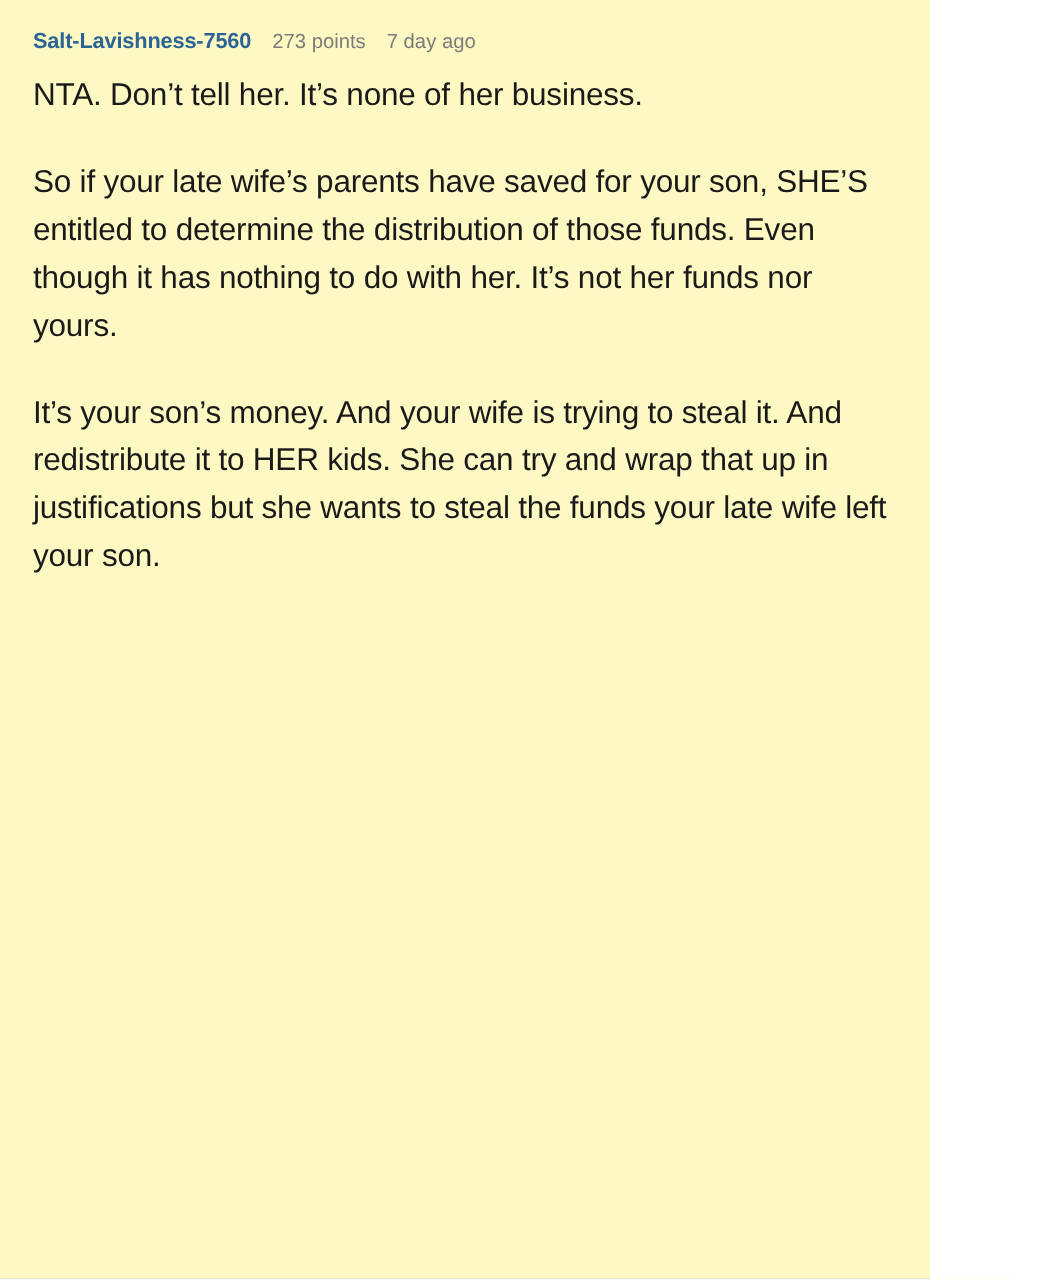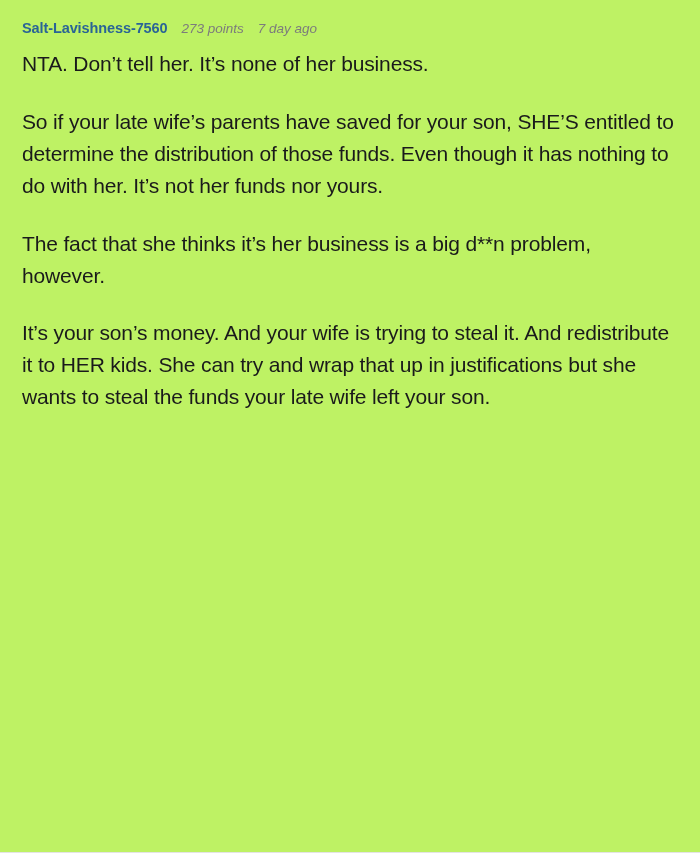--- a/index.html
+++ b/index.html
@@ -8,45 +8,44 @@
     background: #ffffff;
   }
   body {
     width: 700px;
     height: 853px;
     font-family: "Liberation Sans", sans-serif;
     color: #1a1a1b;
     overflow: hidden;
   }
   .comment-card {
-    width: 700px;
+    width: 620px;
     height: 853px;
     box-sizing: border-box;
     padding: 20px 22px 0 22px;
-    background: #bef264;
+    background: #fef9c3;
     position: relative;
   }
   .comment-header {
     display: flex;
     align-items: baseline;
     gap: 14px;
     margin-bottom: 12px;
     white-space: nowrap;
   }
   .author {
     font-size: 14.5px;
     font-weight: bold;
     color: #2a6496;
     letter-spacing: -0.1px;
   }
   .points, .timestamp {
     font-size: 13.5px;
     color: #7c7c7c;
     font-weight: normal;
-    font-style: italic;
   }
   .comment-body {
     font-size: 21px;
     line-height: 1.52;
     color: #1a1a1b;
     letter-spacing: -0.15px;
   }
   .para {
     margin: 0 0 26px 0;
   }
@@ -69,18 +68,17 @@
 
   <div class="comment-header">
     <span class="author">Salt-Lavishness-7560</span>
     <span class="points">273 points</span>
     <span class="timestamp">7 day ago</span>
   </div>
 
   <div class="comment-body">
     <p class="para">NTA. Don’t tell her. It’s none of her business.</p>
     <p class="para">So if your late wife’s parents have saved for your son, SHE’S entitled to determine the distribution of those funds. Even though it has nothing to do with her. It’s not her funds nor yours.</p>
-    <p class="para">The fact that she thinks it’s her business is a big d**n problem, however.</p>
     <p class="para">It’s your son’s money. And your wife is trying to steal it. And redistribute it to HER kids. She can try and wrap that up in justifications but she wants to steal the funds your late wife left your son.</p>
   </div>
 
   <div class="bottom-rule"></div>
 </div>
 
 </body></html>

